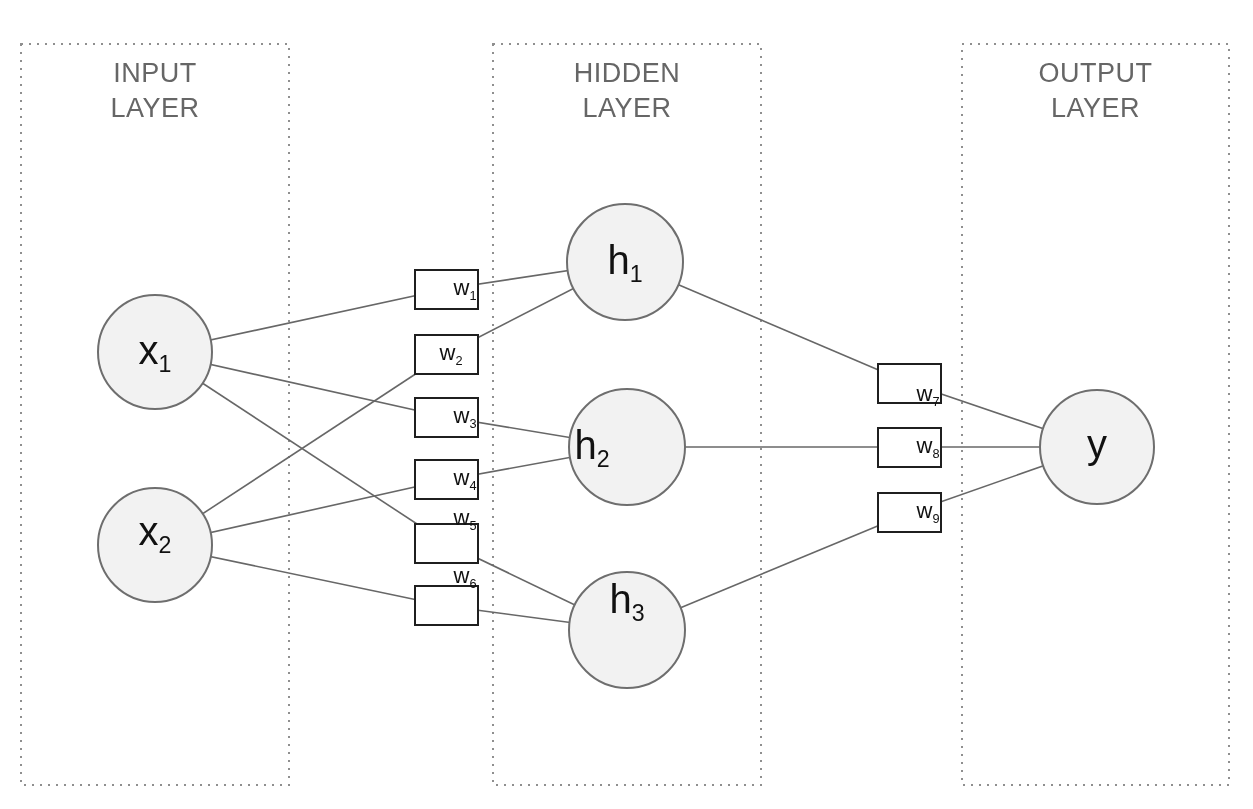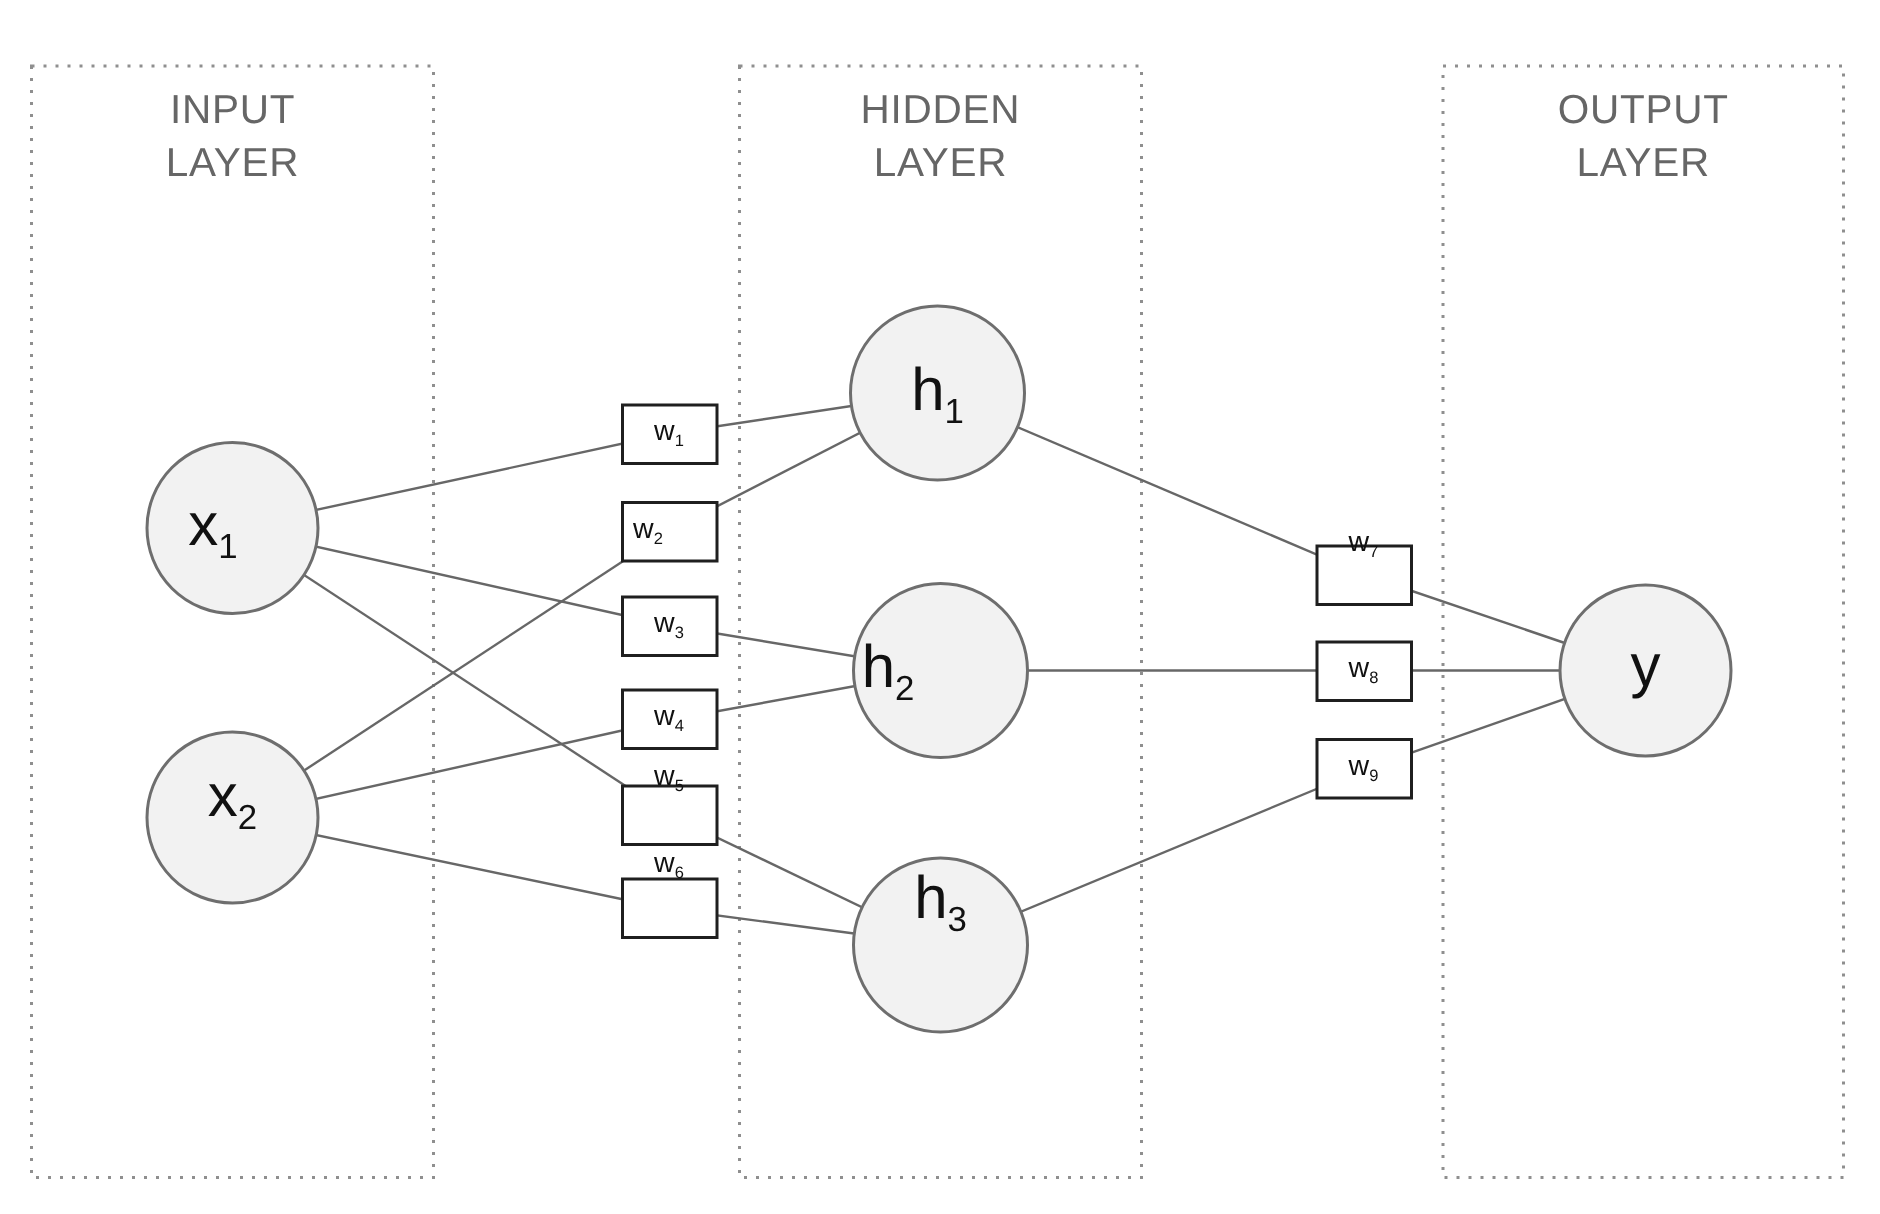--- a/index.html
+++ b/index.html
@@ -36,23 +36,24 @@
     transform:translate(-50%,-54%);
     color:var(--label-color);
     font-size:40px;
     line-height:1;
     white-space:nowrap;
   }
   .weight-label{
     position:absolute;
     transform:translate(-50%,-52%);
     color:var(--label-color);
-    font-size:19px;
+    font-size:22px;
     line-height:1;
     white-space:nowrap;
+    margin-left:19px;
   }
   .node-label sub,.weight-label sub{
     font-size:0.58em;
     vertical-align:-0.38em;
     line-height:1;
   }
 </style>
 </head>
 <body>
 
@@ -111,21 +112,21 @@
 
   <div class="labels">
 
     <div class="layer-title" style="left:21px;top:56px;width:268px">INPUT
 LAYER</div>
     <div class="layer-title" style="left:493px;top:56px;width:268px">HIDDEN
 LAYER</div>
     <div class="layer-title" style="left:962px;top:56px;width:267px">OUTPUT
 LAYER</div>
 
-    <div class="node-label" style="left:142px;top:355px">
+    <div class="node-label" style="left:155px;top:355px">
       <span>x</span><sub>1</sub>
     </div>
     <div class="node-label" style="left:155px;top:536px">
       <span>x</span><sub>2</sub>
     </div>
     <div class="node-label" style="left:625px;top:265px">
       <span>h</span><sub>1</sub>
     </div>
     <div class="node-label" style="left:592px;top:450px">
       <span>h</span><sub>2</sub>
@@ -148,21 +149,21 @@
     </div>
     <div class="weight-label" style="left:446px;top:480px">
       <span>w</span><sub>4</sub>
     </div>
     <div class="weight-label" style="left:446px;top:520px">
       <span>w</span><sub>5</sub>
     </div>
     <div class="weight-label" style="left:446px;top:578px">
       <span>w</span><sub>6</sub>
     </div>
-    <div class="weight-label" style="left:909px;top:364px">
+    <div class="weight-label" style="left:909px;top:396px">
       <span>w</span><sub>7</sub>
     </div>
     <div class="weight-label" style="left:909px;top:448px">
       <span>w</span><sub>8</sub>
     </div>
     <div class="weight-label" style="left:909px;top:513px">
       <span>w</span><sub>9</sub>
     </div>
 
   </div>

